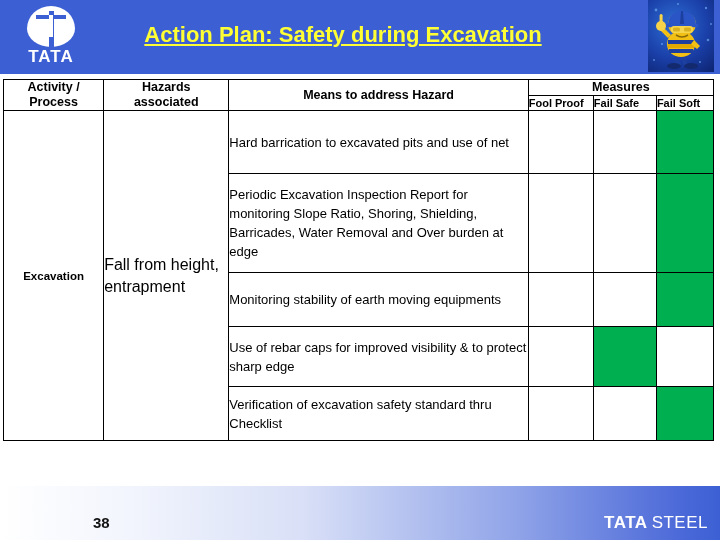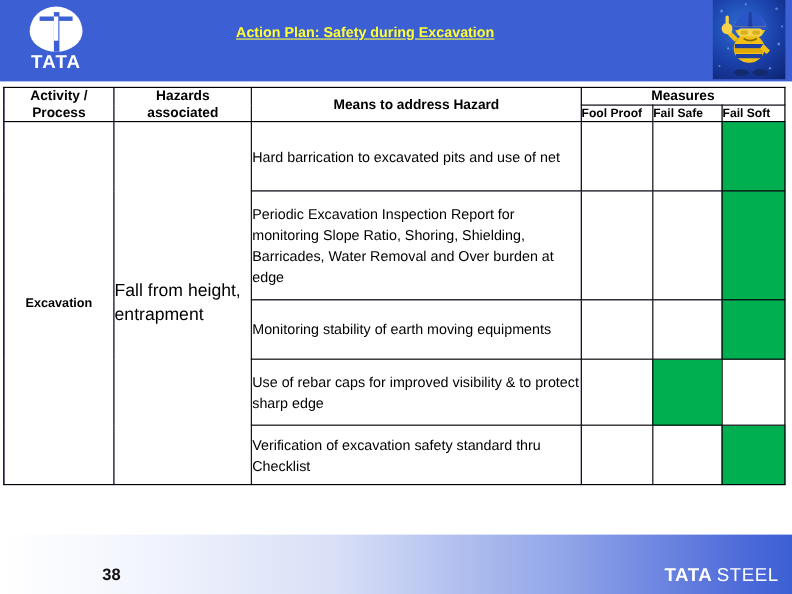--- a/index.html
+++ b/index.html
@@ -75,25 +75,25 @@
     text-align: center;
     color: #ffffff;
     font-weight: bold;
     font-size: 17px;
     letter-spacing: 1px;
     line-height: 19px;
     font-family: "Liberation Sans", sans-serif;
   }
   .deck-title {
     position: absolute;
-    left: 102px;
+    left: 113px;
     top: 22px;
     width: 460px;
     color: #ffff33;
-    font-size: 13px;
+    font-size: 22px;
     font-weight: bold;
     text-decoration: underline;
     text-align: center;
     font-family: "Liberation Sans", sans-serif;
     white-space: nowrap;
   }
 
   
   .mascot {
     position: absolute;
@@ -107,21 +107,21 @@
   .mascot svg { display: block; }
 
   
   .grid {
     position: absolute;
     left: 3px;
     top: 79px;
     width: 711px;
     border-collapse: collapse;
     table-layout: fixed;
-    background: #4c1d95;
+    background: #c2410c;
   }
   .grid td, .grid th {
     border: 1px solid #000000;
     vertical-align: middle;
     padding: 0;
     background: #ffffff;
   }
   .hdr {
     text-align: center;
     font-weight: bold;

